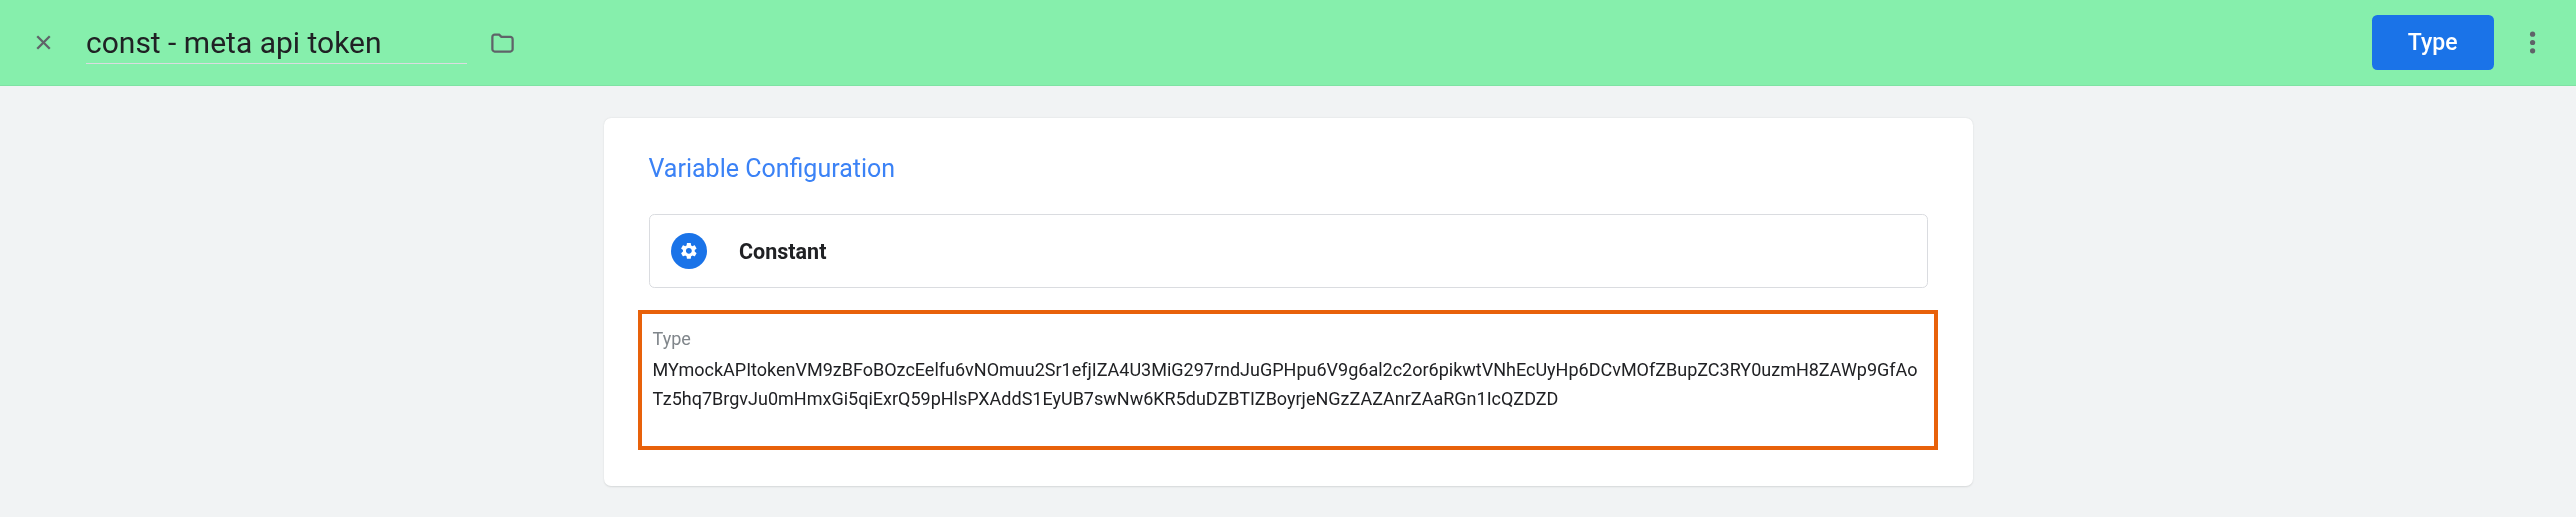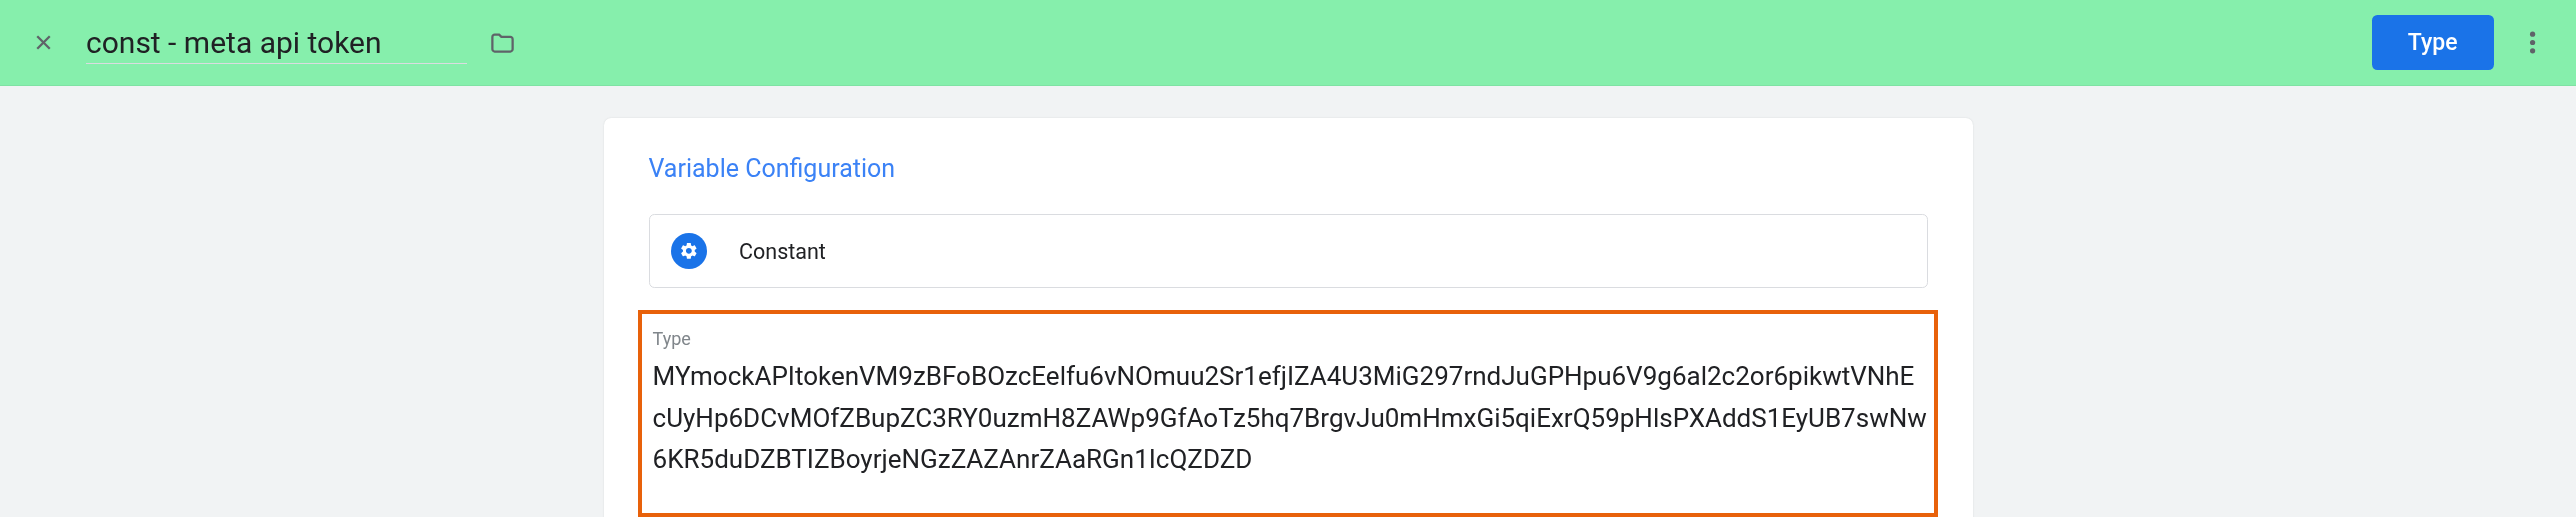--- a/index.html
+++ b/index.html
@@ -132,36 +132,36 @@
       margin-right: 32px;
     }
     .type-icon svg {
       width: 19.7px;
       height: 19.7px;
       fill: #ffffff;
     }
     .type-name {
       font-size: 21.5px;
       color: #202124;
-      font-weight: 400;
+      font-weight: 700;
     }
     .value-section {
       border: 4.5px solid #e8610a;
       padding: 14.3px 7.2px 32px 7.2px;
       margin-left: -10.7px;
       margin-right: -10.7px;
     }
     .value-label {
       font-size: 18px;
       color: #80868b;
       margin-bottom: 7.2px;
       padding-left: 3.6px;
     }
     .value-text {
-      font-size: 26px;
+      font-size: 18px;
       color: #202124;
       word-break: break-all;
       line-height: 1.6;
       padding-left: 3.6px;
     }
   </style>
 </head>
 <body>
 
 <div class="header">

